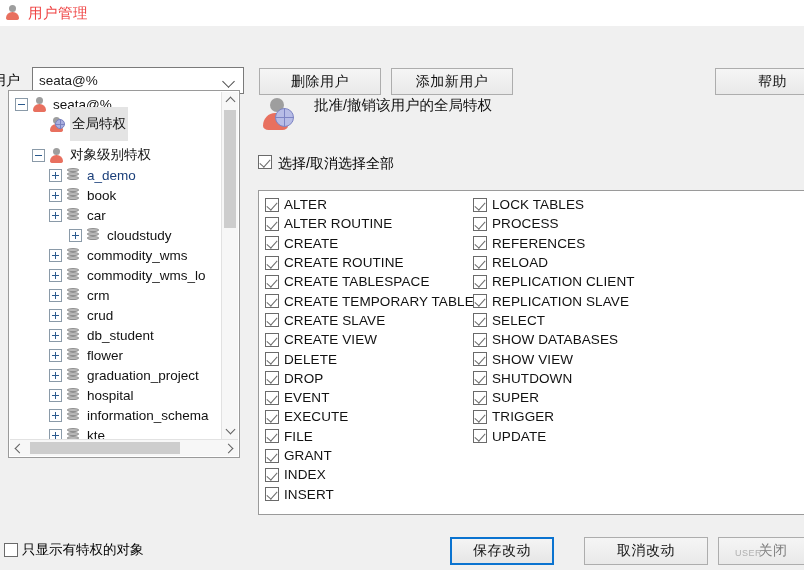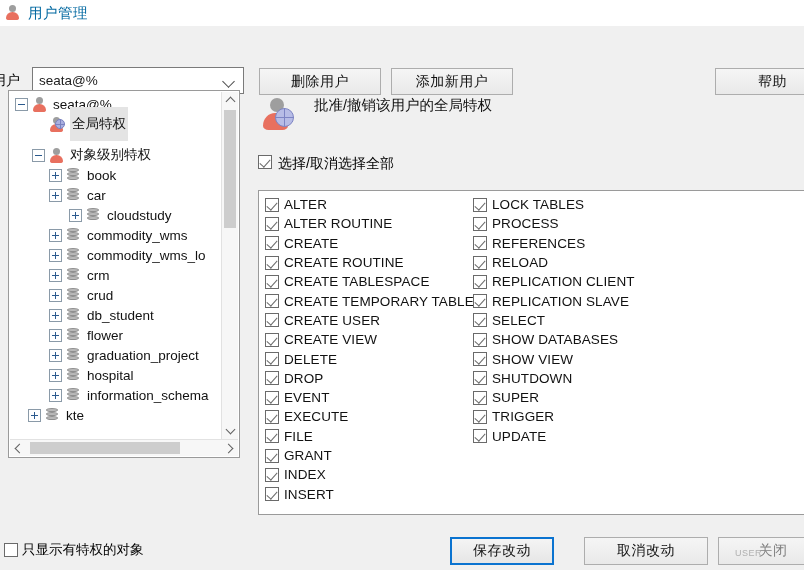--- a/index.html
+++ b/index.html
@@ -14,21 +14,21 @@
     position: relative;
   }
 
   
   #titlebar {
     position:absolute; left:0; top:0; width:804px; height:26px;
     background:#ffffff;
     display:flex; align-items:center; padding-left:4px;
   }
   #title-icon { width:18px; height:18px; position:relative; flex:none; margin-right:6px; }
-  #title-text { font-size:14.5px; color:#0369a1; letter-spacing:0.5px; }
+  #title-text { font-size:14.5px; color:#ef4444; letter-spacing:0.5px; }
 
   
   .person { position:relative; display:inline-block; }
   .person .head {
     position:absolute; border-radius:50%;
   }
   .person .body {
     position:absolute; border-radius:48% 48% 22% 22% / 75% 75% 25% 25%;
   }
 
@@ -242,20 +242,29 @@
         </span>
         <span class="tlabel">对象级别特权</span>
       </div>
       <div class="tnode" style="padding-left: 40px;">
         <span class="expander plus"></span>
         <span class="ticon dbicon">
           <i></i>
           <i></i>
           <i></i>
         </span>
+        <span class="tlabel blue">a_demo</span>
+      </div>
+      <div class="tnode" style="padding-left: 40px;">
+        <span class="expander plus"></span>
+        <span class="ticon dbicon">
+          <i></i>
+          <i></i>
+          <i></i>
+        </span>
         <span class="tlabel">book</span>
       </div>
       <div class="tnode" style="padding-left: 40px;">
         <span class="expander plus"></span>
         <span class="ticon dbicon">
           <i></i>
           <i></i>
           <i></i>
         </span>
         <span class="tlabel">car</span>
@@ -343,21 +352,21 @@
       </div>
       <div class="tnode" style="padding-left: 40px;">
         <span class="expander plus"></span>
         <span class="ticon dbicon">
           <i></i>
           <i></i>
           <i></i>
         </span>
         <span class="tlabel">information_schema</span>
       </div>
-      <div class="tnode" style="padding-left: 19px;">
+      <div class="tnode" style="padding-left: 40px;">
         <span class="expander plus"></span>
         <span class="ticon dbicon">
           <i></i>
           <i></i>
           <i></i>
         </span>
         <span class="tlabel">kte</span>
       </div>
     </div>
 
@@ -419,21 +428,21 @@
       <div class="priv-item">
         <span class="cb checked"></span>
         <span class="lbl">CREATE TABLESPACE</span>
       </div>
       <div class="priv-item">
         <span class="cb checked"></span>
         <span class="lbl">CREATE TEMPORARY TABLES</span>
       </div>
       <div class="priv-item">
         <span class="cb checked"></span>
-        <span class="lbl">CREATE USER</span>
+        <span class="lbl">CREATE SLAVE</span>
       </div>
       <div class="priv-item">
         <span class="cb checked"></span>
         <span class="lbl">CREATE VIEW</span>
       </div>
       <div class="priv-item">
         <span class="cb checked"></span>
         <span class="lbl">DELETE</span>
       </div>
       <div class="priv-item">

